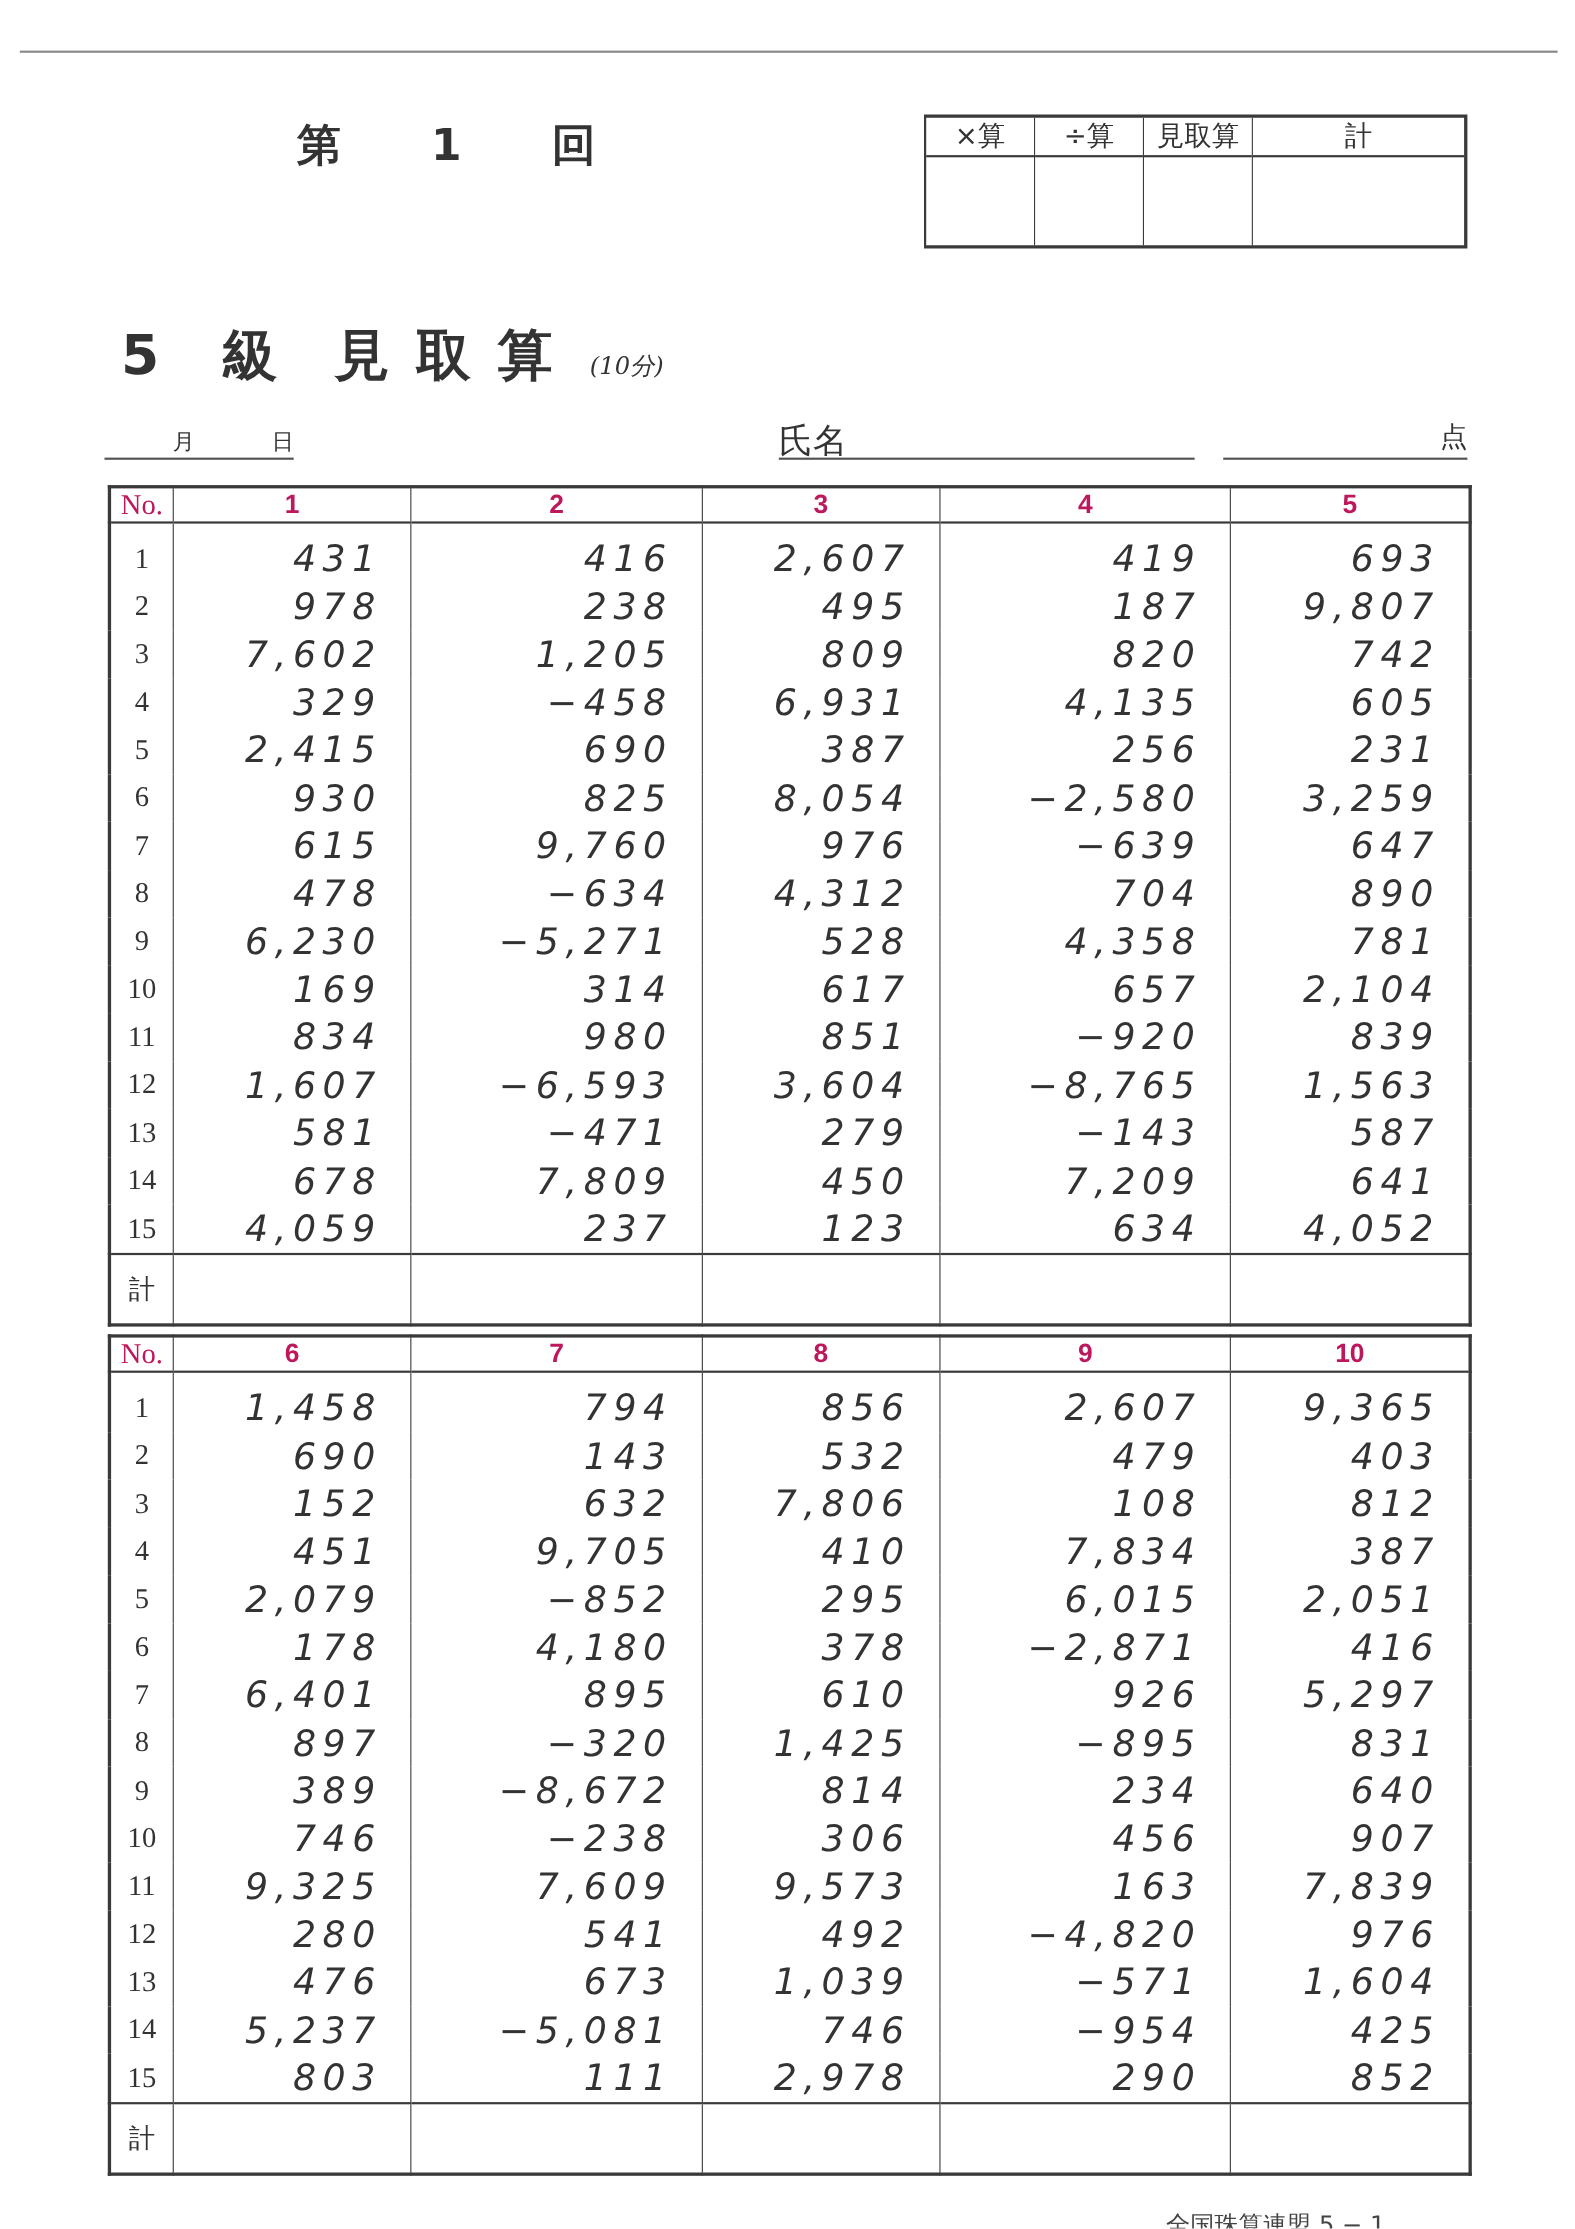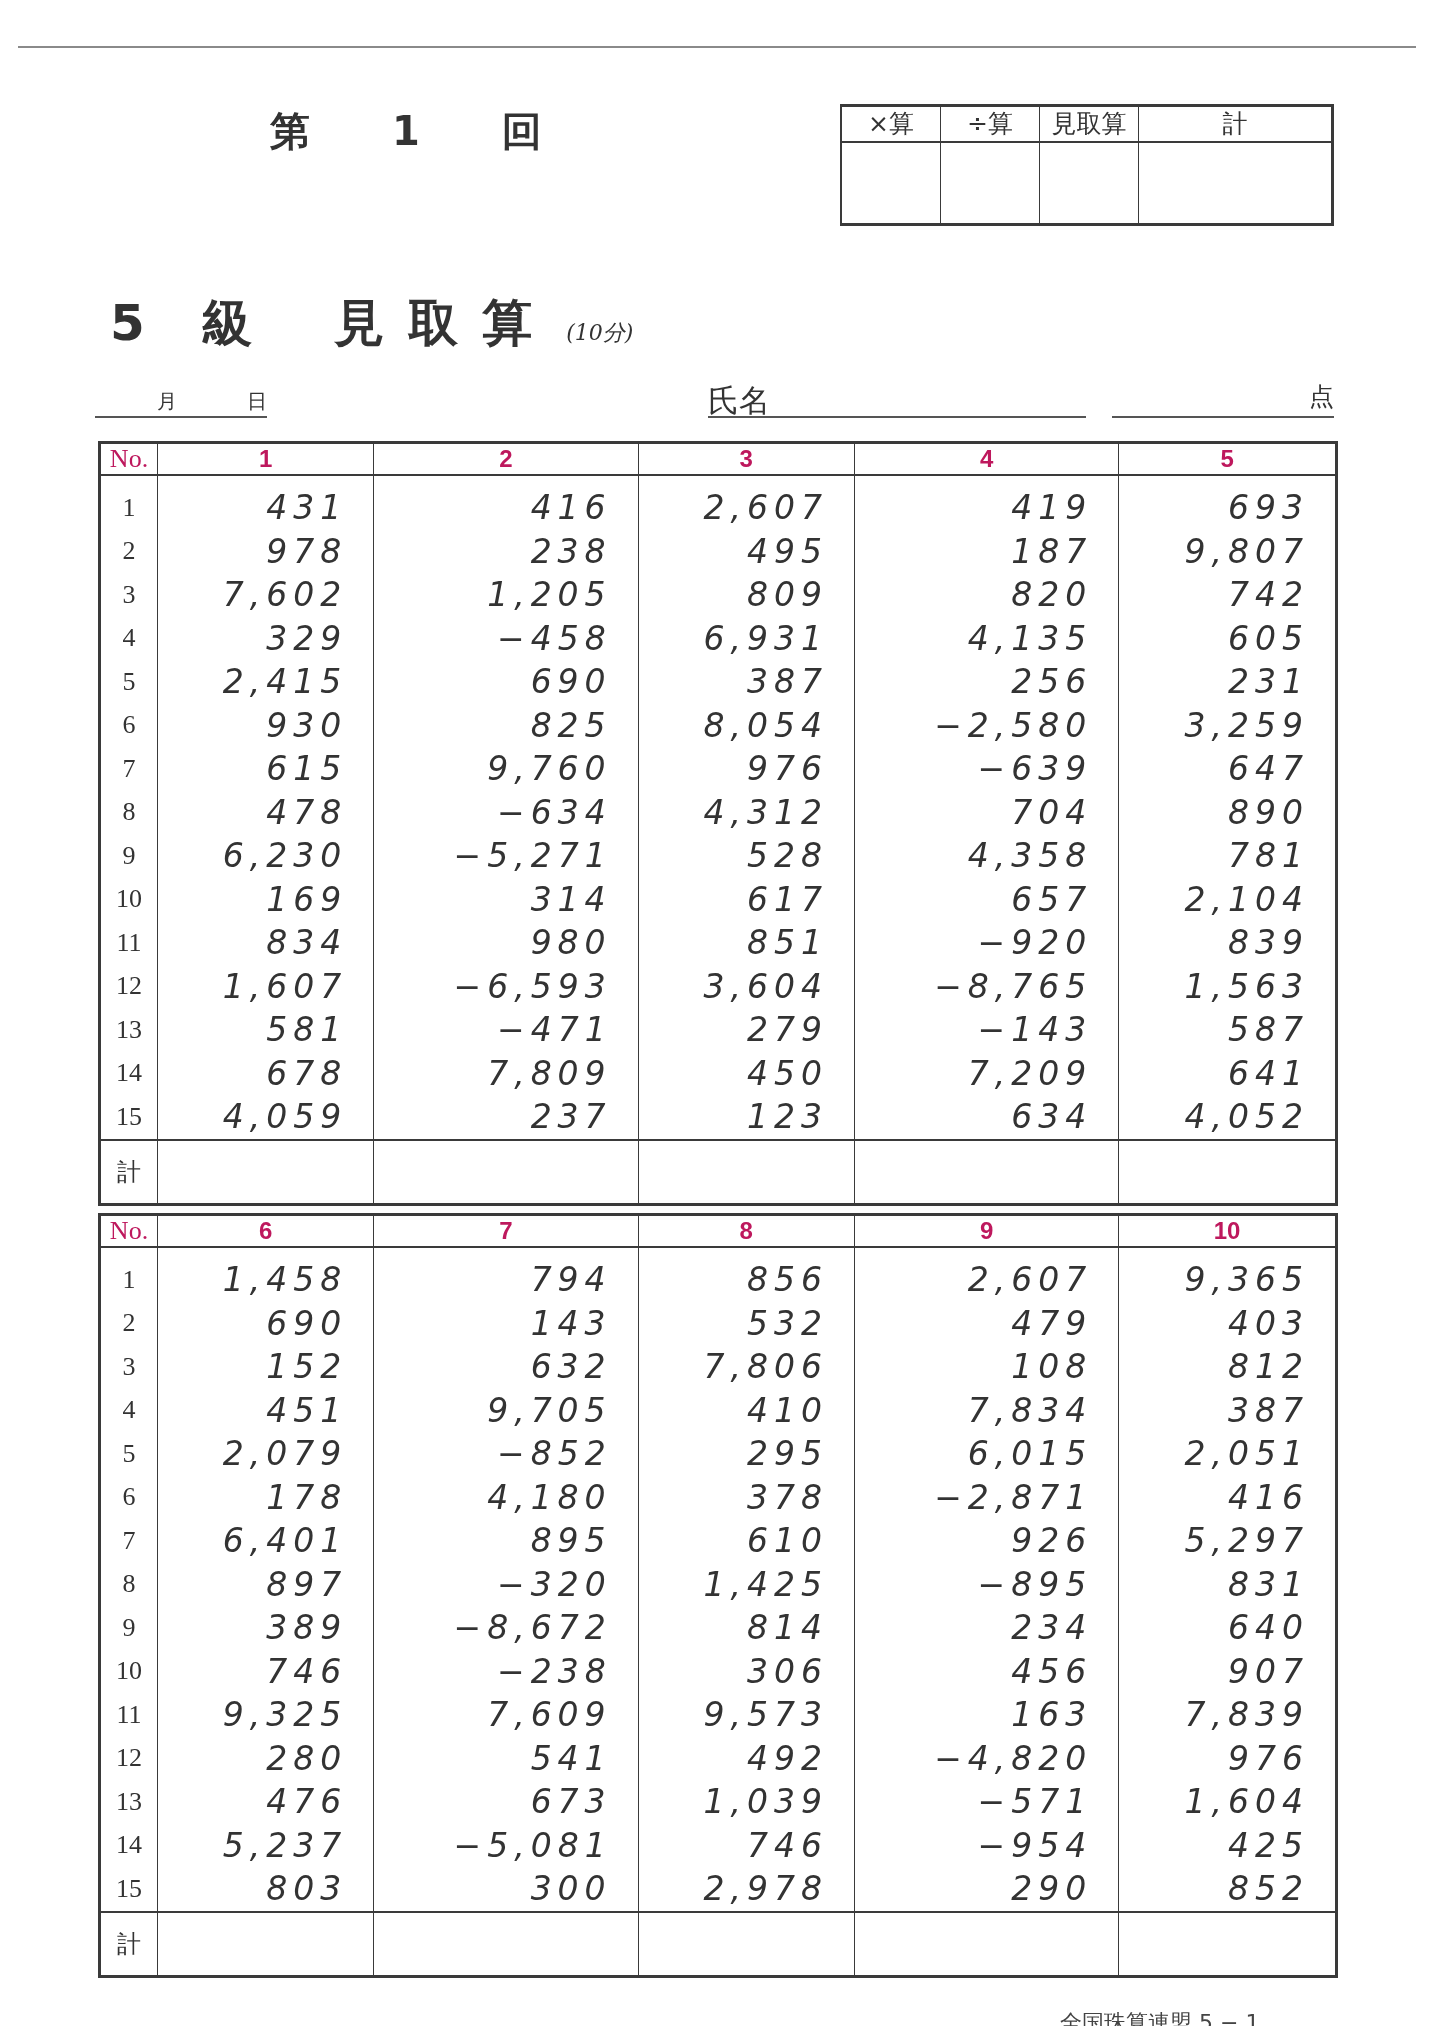--- a/index.html
+++ b/index.html
@@ -7,21 +7,21 @@
          font-family:"DejaVu Sans", sans-serif; }
   .topline { position:absolute; left:18px; right:16px; top:46px; height:2px; background:#8a8a8a; }
   .round-title { position:absolute; left:270px; top:104px; font-size:40px; font-weight:bold; letter-spacing:34px; color:#333; }
   .score-box { position:absolute; left:840px; top:104px; width:494px; height:122px; border:3px solid #3a3a3a; border-width:3px 3px 3px 2px; box-sizing:border-box; display:flex; }
   .score-col { border-right:1.5px solid #3a3a3a; display:flex; flex-direction:column; }
   .score-col:last-child { border-right:none; }
   .score-col.gap { border-right:4px double #3a3a3a; }
   .score-head { height:34px; border-bottom:2px solid #3a3a3a; font-size:25px; text-align:center; line-height:34px; font-family:"DejaVu Sans", sans-serif; color:#333; white-space:nowrap; }
   .score-cell { flex:1; }
   .subject-title { position:absolute; left:110px; top:290px; font-size:50px; font-weight:bold; color:#333; display:flex; align-items:baseline; }
-  .subject-title .grade { letter-spacing:20px; margin-right:62px; }
+  .subject-title .grade { letter-spacing:20px; margin-right:32px; }
   .subject-title .subj { letter-spacing:24px; }
   .subject-title .time { font-size:22px; font-weight:normal; margin-left:10px; font-family:"DejaVu Serif", serif;font-style:italic; }
   .date-line { position:absolute; left:95px; top:386px; width:172px; border-bottom:2px solid #555; height:30px; font-size:20px; color:#333; }
   .date-line .m { position:absolute; left:62px; top:2px; }
   .date-line .d { position:absolute; left:152px; top:2px; }
   .name-line { position:absolute; left:708px; top:380px; width:378px; border-bottom:2px solid #555; height:36px; font-size:31px; color:#333; }
   .points-line { position:absolute; left:1112px; top:380px; width:222px; border-bottom:2px solid #555; height:36px; font-size:25px; color:#333; text-align:right; }
   table.sheet { position:absolute; left:98px; width:1240px; border-collapse:collapse; border:3px solid #3a3a3a; }
   table.sheet td, table.sheet th { border-left:1.5px solid #3a3a3a; border-right:1.5px solid #3a3a3a; padding:0; }
   table.sheet th { height:30px; border-bottom:2px solid #3a3a3a; font-size:24px; font-weight:bold; color:#be185d; font-family:"Liberation Sans", sans-serif; }
@@ -342,21 +342,21 @@
         <td class="num">14</td>
         <td class="val">5,237</td>
         <td class="val">−5,081</td>
         <td class="val">746</td>
         <td class="val">−954</td>
         <td class="val">425</td>
       </tr>
       <tr>
         <td class="num">15</td>
         <td class="val">803</td>
-        <td class="val">300</td>
+        <td class="val">111</td>
         <td class="val">2,978</td>
         <td class="val">290</td>
         <td class="val">852</td>
       </tr>
     </tbody>
   <tbody>
     <tr class="total">
       <td class="num">計</td>
       <td></td>
       <td></td>

